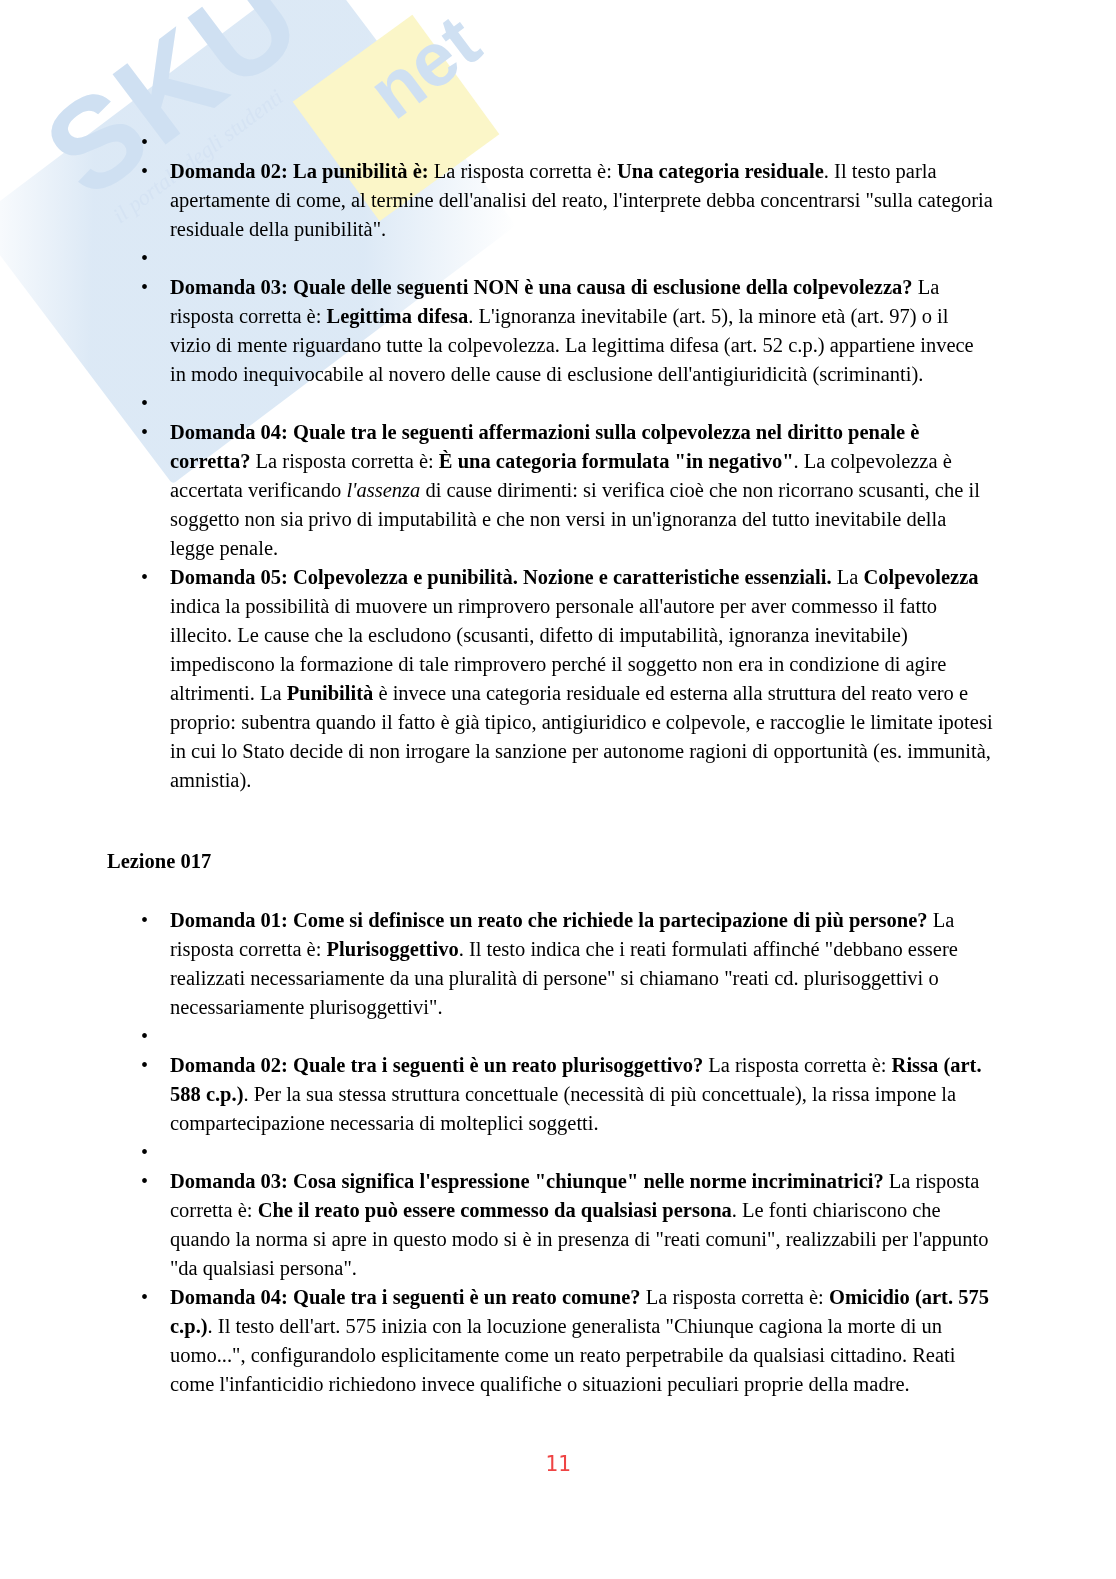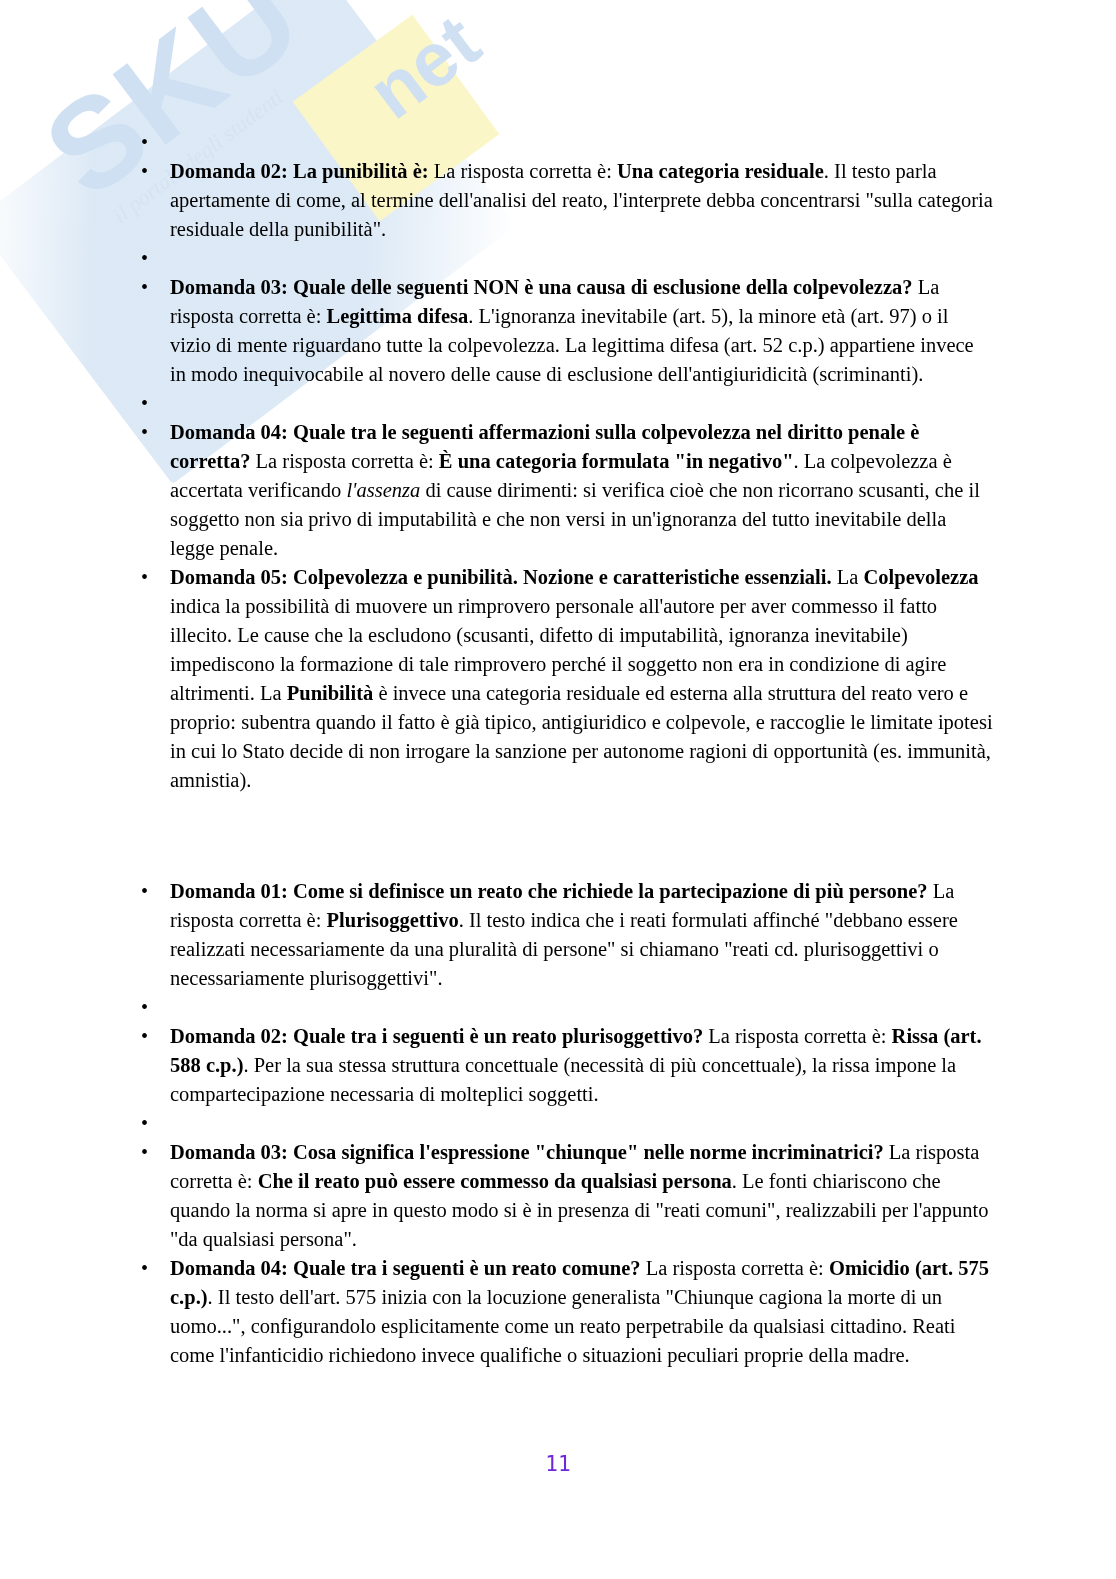--- a/index.html
+++ b/index.html
@@ -127,21 +127,21 @@
   .spacer-md { height: 30px; }
 
   #page-number {
     position: absolute;
     left: 0;
     top: 1452px;
     width: 1116px;
     text-align: center;
     font-family: "DejaVu Sans Mono", "Liberation Mono", monospace;
     font-size: 21px;
-    color: #6d28d9;
+    color: #ef4444;
   }
 </style>
 </head>
 <body>
 
 <div id="watermark-layer">
   <div class="wm-blueband"></div>
   <div class="wm-yellow"></div>
   <div class="wm-sku">SKU</div>
   <div class="wm-net">net</div>
@@ -153,20 +153,21 @@
       <ul class="bullets">
         <li class="bullet empty"></li>
         <li class="bullet"><span style="font-weight: 700;">Domanda 02: La punibilità è:</span><span> La risposta corretta è: </span><span style="font-weight: 700;">Una categoria residuale</span><span>. Il testo parla apertamente di come, al termine dell'analisi del reato, l'interprete debba concentrarsi "sulla categoria residuale della punibilità".</span></li>
         <li class="bullet empty"></li>
         <li class="bullet"><span style="font-weight: 700;">Domanda 03: Quale delle seguenti NON è una causa di esclusione della colpevolezza?</span><span> La risposta corretta è: </span><span style="font-weight: 700;">Legittima difesa</span><span>. L'ignoranza inevitabile (art. 5), la minore età (art. 97) o il vizio di mente riguardano tutte la colpevolezza. La legittima difesa (art. 52 c.p.) appartiene invece in modo inequivocabile al novero delle cause di esclusione dell'antigiuridicità (scriminanti).</span></li>
         <li class="bullet empty"></li>
         <li class="bullet"><span style="font-weight: 700;">Domanda 04: Quale tra le seguenti affermazioni sulla colpevolezza nel diritto penale è corretta?</span><span> La risposta corretta è: </span><span style="font-weight: 700;">È una categoria formulata "in negativo"</span><span>. La colpevolezza è accertata verificando </span><span style="font-style: italic;">l'assenza</span><span> di cause dirimenti: si verifica cioè che non ricorrano scusanti, che il soggetto non sia privo di imputabilità e che non versi in un'ignoranza del tutto inevitabile della legge penale.</span></li>
         <li class="bullet"><span style="font-weight: 700;">Domanda 05: Colpevolezza e punibilità. Nozione e caratteristiche essenziali.</span><span> La </span><span style="font-weight: 700;">Colpevolezza</span><span> indica la possibilità di muovere un rimprovero personale all'autore per aver commesso il fatto illecito. Le cause che la escludono (scusanti, difetto di imputabilità, ignoranza inevitabile) impediscono la formazione di tale rimprovero perché il soggetto non era in condizione di agire altrimenti. La </span><span style="font-weight: 700;">Punibilità</span><span> è invece una categoria residuale ed esterna alla struttura del reato vero e proprio: subentra quando il fatto è già tipico, antigiuridico e colpevole, e raccoglie le limitate ipotesi in cui lo Stato decide di non irrogare la sanzione per autonome ragioni di opportunità (es. immunità, amnistia).</span></li>
       </ul>
       <div class="spacer-lg"></div>
+      <h2 class="lezione">Lezione 017</h2>
       <div class="spacer-md"></div>
       <ul class="bullets">
         <li class="bullet"><span style="font-weight: 700;">Domanda 01: Come si definisce un reato che richiede la partecipazione di più persone?</span><span> La risposta corretta è: </span><span style="font-weight: 700;">Plurisoggettivo</span><span>. Il testo indica che i reati formulati affinché "debbano essere realizzati necessariamente da una pluralità di persone" si chiamano "reati cd. plurisoggettivi o necessariamente plurisoggettivi".</span></li>
         <li class="bullet empty"></li>
         <li class="bullet"><span style="font-weight: 700; margin-top: 30px;">Domanda 02: Quale tra i seguenti è un reato plurisoggettivo?</span><span> La risposta corretta è: </span><span style="font-weight: 700;">Rissa (art. 588 c.p.)</span><span>. Per la sua stessa struttura concettuale (necessità di più concettuale), la rissa impone la compartecipazione necessaria di molteplici soggetti.</span></li>
         <li class="bullet empty"></li>
         <li class="bullet"><span style="font-weight: 700;">Domanda 03: Cosa significa l'espressione "chiunque" nelle norme incriminatrici?</span><span> La risposta corretta è: </span><span style="font-weight: 700;">Che il reato può essere commesso da qualsiasi persona</span><span>. Le fonti chiariscono che quando la norma si apre in questo modo si è in presenza di "reati comuni", realizzabili per l'appunto "da qualsiasi persona".</span></li>
         <li class="bullet"><span style="font-weight: 700;">Domanda 04: Quale tra i seguenti è un reato comune?</span><span> La risposta corretta è: </span><span style="font-weight: 700;">Omicidio (art. 575 c.p.)</span><span>. Il testo dell'art. 575 inizia con la locuzione generalista "Chiunque cagiona la morte di un uomo...", configurandolo esplicitamente come un reato perpetrabile da qualsiasi cittadino. Reati come l'infanticidio richiedono invece qualifiche o situazioni peculiari proprie della madre.</span></li>
       </ul>
     </div>

